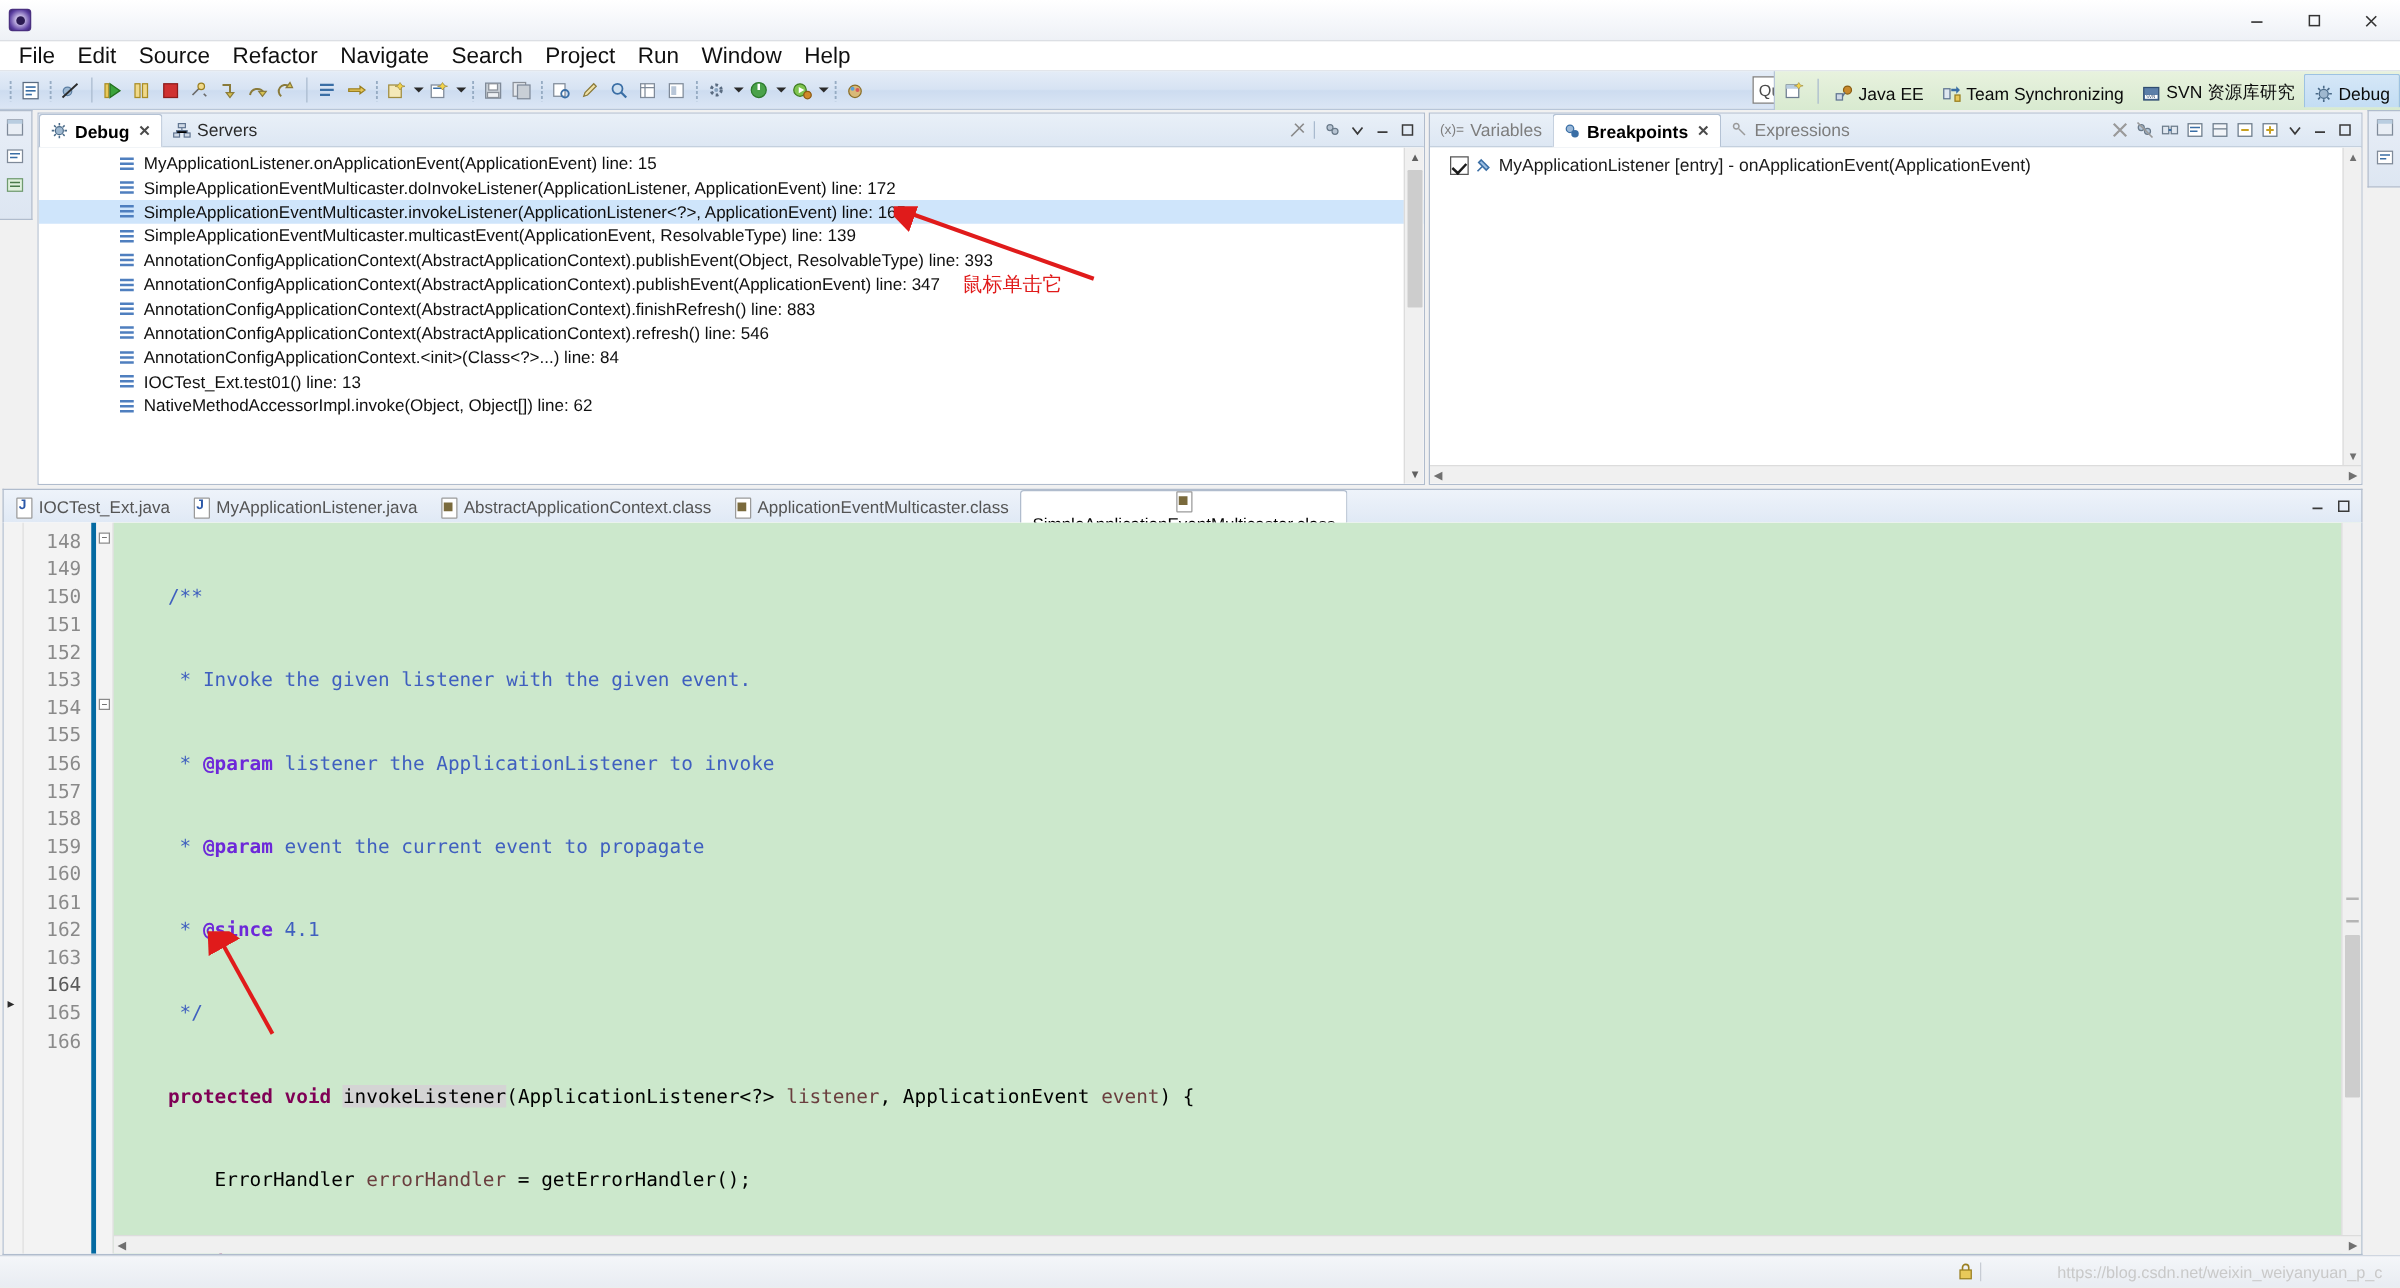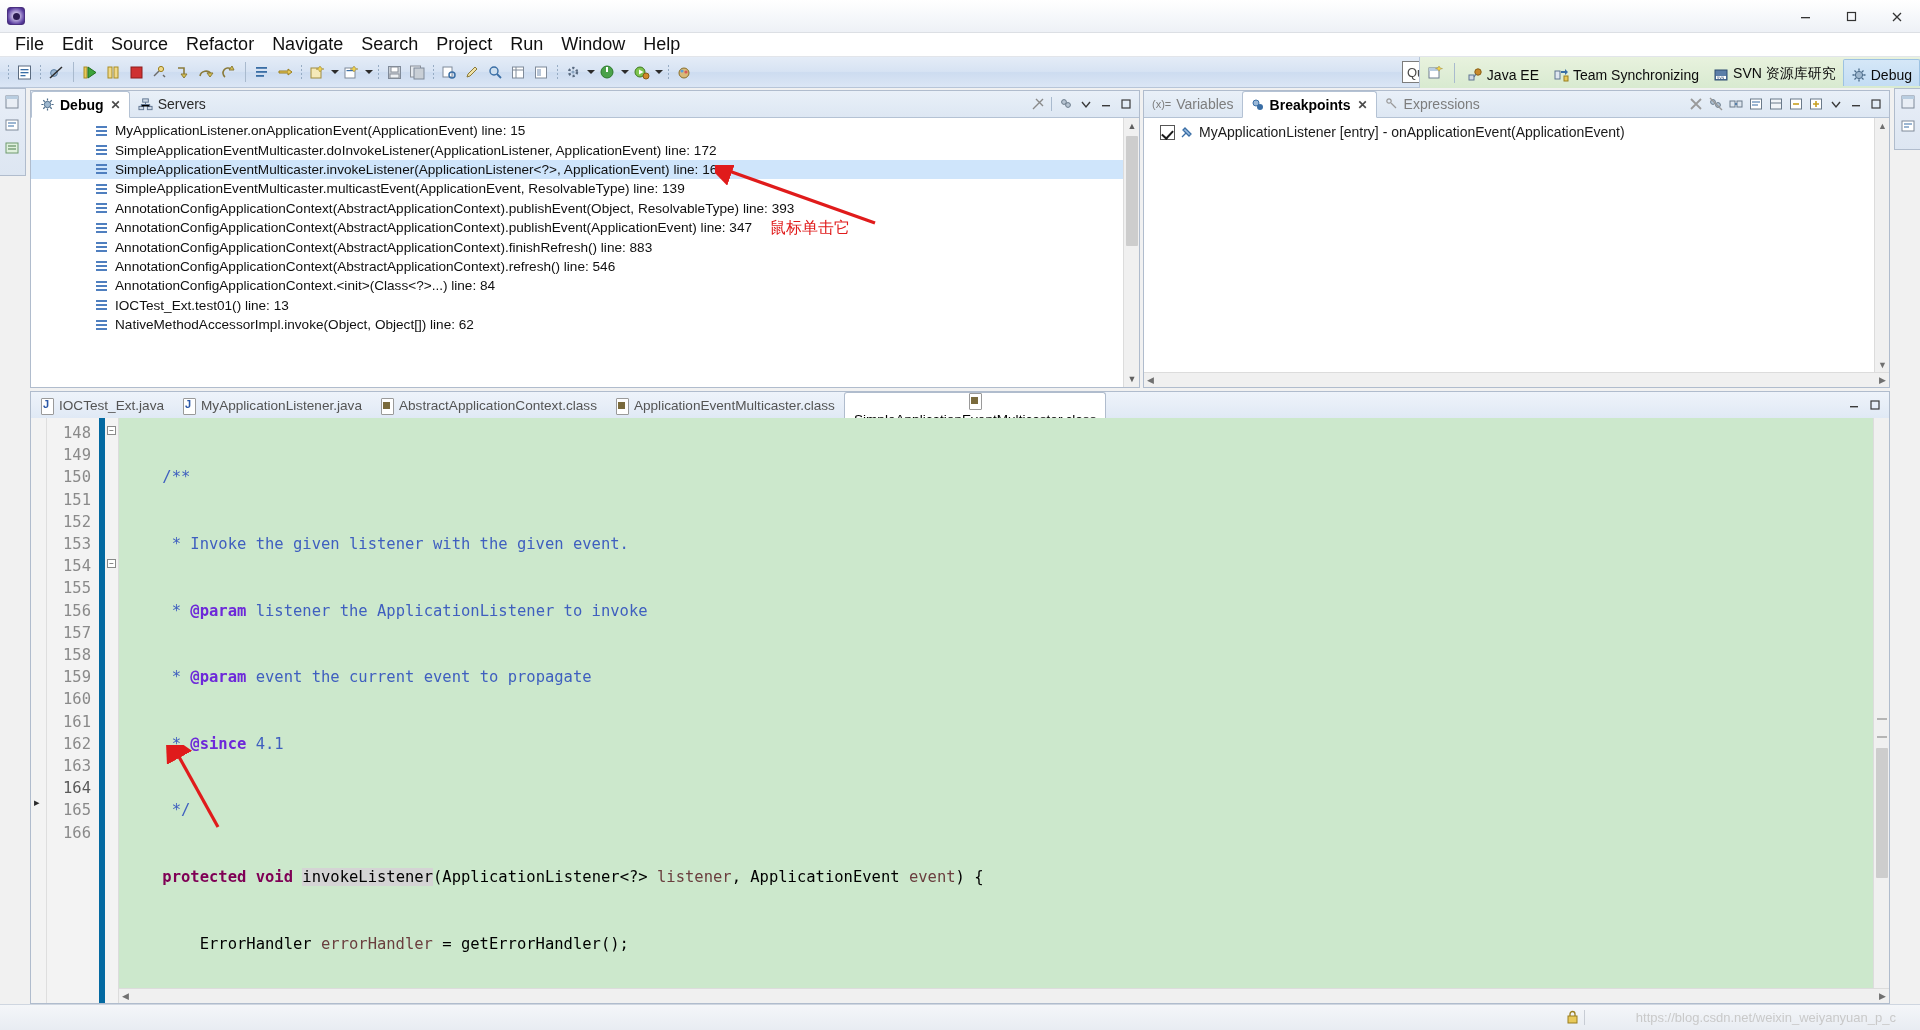--- a/index.html
+++ b/index.html
@@ -303,21 +303,21 @@
     display: flex; position: relative;
     min-height: 0; overflow: hidden;
   }
   .marker-bar {
     width: 16px; flex: 0 0 16px;
     background: #f3f3f3; border-right: 1px solid #dedede;
     position: relative;
   }
   .gutter {
     width: 58px; flex: 0 0 58px;
-    background: #f3f3f3; border-right: 6px solid #0369a1;
+    background: #f3f3f3; border-right: 4px solid #0369a1;
     text-align: right; padding-right: 8px; padding-top: 4px;
     font-family: "DejaVu Sans Mono", monospace;
     font-size: 15.5px; color: #8a8a8a; line-height: 22.2px;
     user-select: none;
   }
   .gutter .gl.current { color: #5a5a5a; }
   .fold-col {
     width: 14px; flex: 0 0 14px;
     background: #f3f3f3; border-right: 1px solid #dcdcdc;
     padding-top: 4px; position: relative;
@@ -358,21 +358,21 @@
     height: 26px; flex: 0 0 26px;
     background: linear-gradient(to bottom, #f4f6f9, #e8ecf2);
     border-top: 1px solid #cfd6e0;
     display: flex; align-items: center; position: relative;
   }
   .status-lock {
     position: absolute; left: 1565px; display: flex;
     align-items: center; gap: 4px;
   }
   .status-watermark {
-    position: absolute; right: 24px;
+    position: absolute; right: 14px;
     font-size: 13px; color: #c9c9c9;
   }
 
   
   .rail {
     position: absolute; left: 0; top: 88px;
     width: 26px; height: 88px;
     background: linear-gradient(to bottom,#e8eef7,#dde6f2);
     border: 1px solid #b0bccd; border-left: none;
     display: flex; flex-direction: column; align-items: center;
@@ -851,21 +851,21 @@
             <div class="sb-arrow" style="bottom:0;">▼</div>
           </div>
           <div class="bp-hscroll">
             <span>◀</span>
             <span>▶</span>
           </div>
         </div>
       </div>
     </div>
 
-    <div class="editor-area" style="margin-left:28px; margin-right:28px;">
+    <div class="editor-area" style="margin-right:28px;">
       <div class="editor-tabbar">
         <div class="etab">
           <span class="file-ico java"></span>
           <span>IOCTest_Ext.java</span>
         </div>
         <div class="etab">
           <span class="file-ico java"></span>
           <span>MyApplicationListener.java</span>
         </div>
         <div class="etab">

